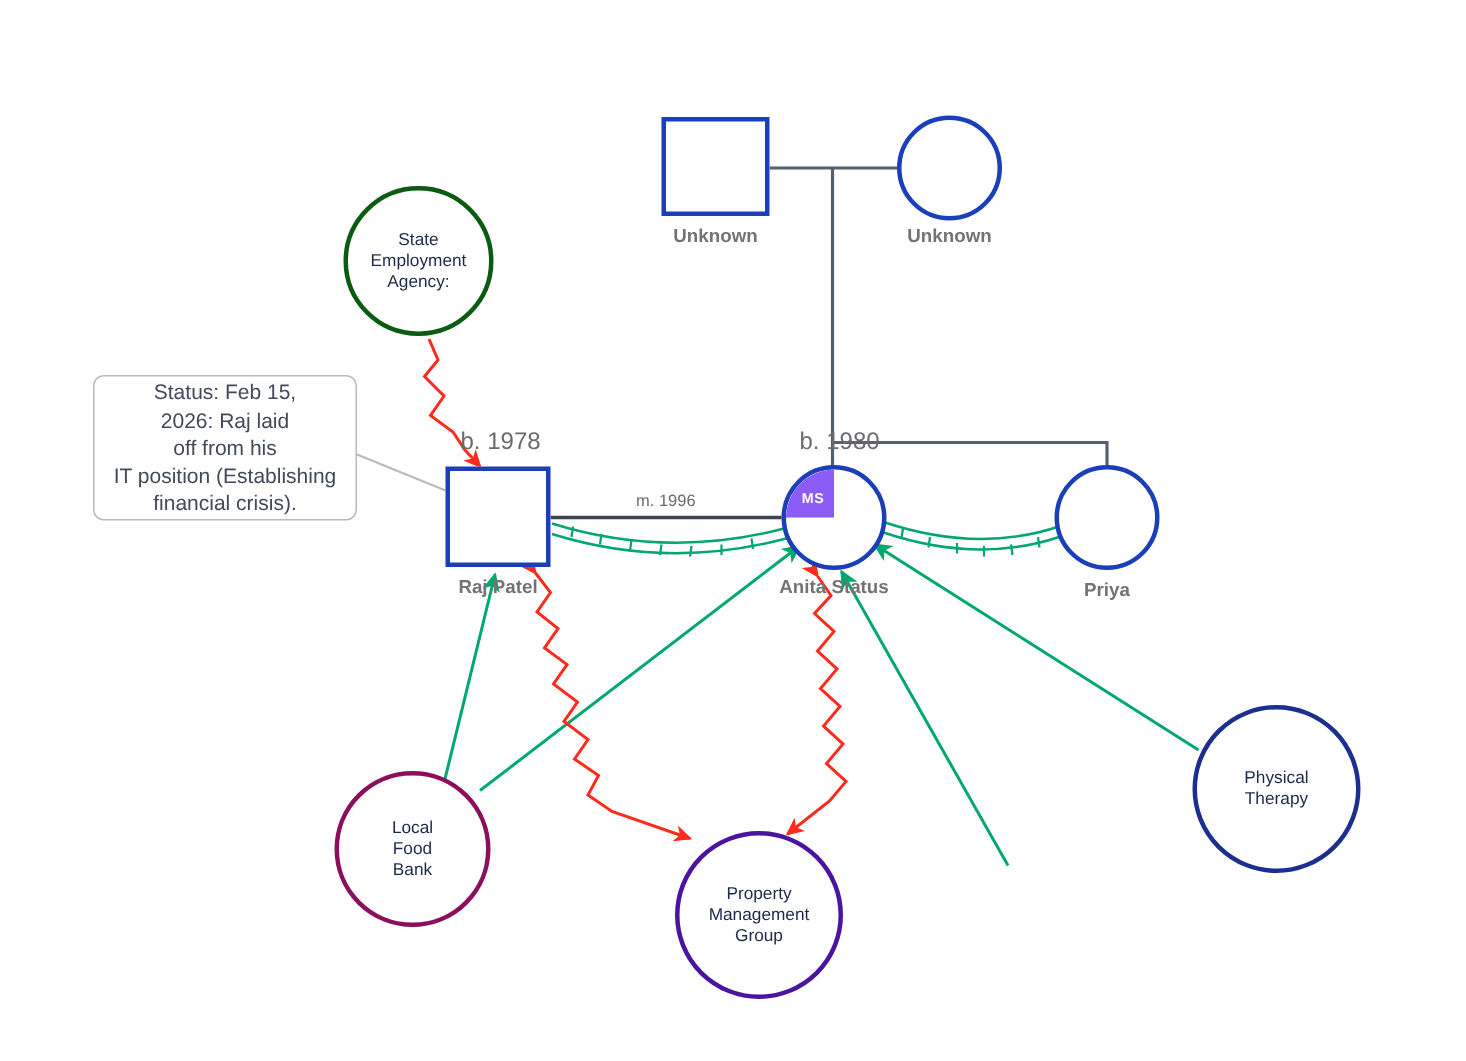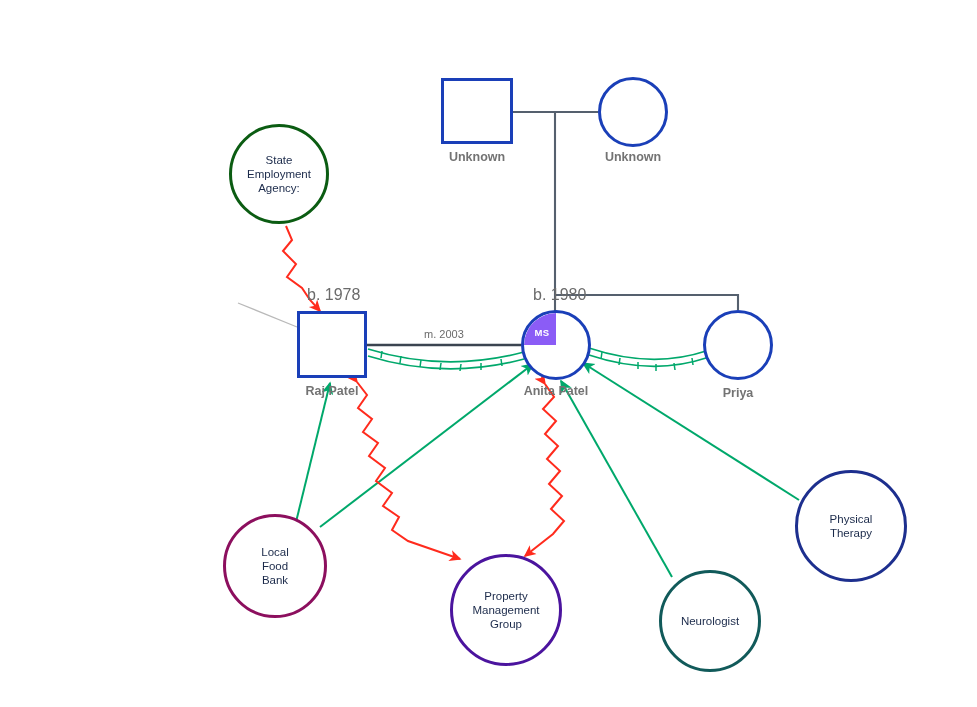--- a/index.html
+++ b/index.html
@@ -107,48 +107,54 @@
   <div class="node square" style="left:297px;top:311px;width:70px;height:67px;"></div>
   <div class="birth-label" style="left:307px;top:286px;">b. 1978</div>
   <div class="name-label" style="left:272px;top:384px;width:120px;">Raj Patel</div>
 
   <div class="node circle person-circle" style="left:521px;top:310px;width:70px;height:70px;overflow:hidden;">
     <div class="ms-wedge">
       <span>MS</span>
     </div>
   </div>
   <div class="birth-label" style="left:533px;top:286px;">b. 1980</div>
-  <div class="name-label" style="left:496px;top:384px;width:120px;">Anita Patel</div>
+  <div class="name-label" style="left:496px;top:384px;width:120px;">Anita Status</div>
 
   <div class="node circle person-circle" style="left:703px;top:310px;width:70px;height:70px;"></div>
   <div class="name-label" style="left:678px;top:386px;width:120px;">Priya</div>
 
-  <div class="marriage-label" style="left:424px;top:328px;">m. 2003</div>
+  <div class="marriage-label" style="left:424px;top:328px;">m. 1996</div>
 
   <div class="node circle" style="left:229px;top:124px;width:100px;height:100px;border:3px solid #0B5C12;">
     <div class="node-inner eco-label" style="white-space:pre-line;">State
 Employment
 Agency:</div>
   </div>
 
   <div class="node circle" style="left:223px;top:514px;width:104px;height:104px;border:3px solid #8C0F5E;">
     <div class="node-inner eco-label" style="white-space:pre-line;">Local
 Food
 Bank</div>
   </div>
 
   <div class="node circle" style="left:450px;top:554px;width:112px;height:112px;border:3px solid #4B149E;">
     <div class="node-inner eco-label" style="white-space:pre-line;">Property
 Management
 Group</div>
   </div>
 
-  <div class="node circle" style="left:659px;top:570px;width:102px;height:102px;border:3px solid #115A5A;">
-    <div class="node-inner eco-label" style="white-space:pre-line;">Neurologist</div>
-  </div>
 
   <div class="node circle" style="left:795px;top:470px;width:112px;height:112px;border:3px solid #1D2F8E;">
     <div class="node-inner eco-label" style="white-space:pre-line;">Physical
 Therapy</div>
   </div>
 
+  <div class="callout" style="left:62px;top:250px;width:176px;height:97px;">
+    <div class="callout-text">
+      <div>Status: Feb 15,</div>
+      <div>2026: Raj laid</div>
+      <div>off from his</div>
+      <div>IT position (Establishing</div>
+      <div>financial crisis).</div>
+    </div>
+  </div>
 
 </div>
 
 </body></html>

